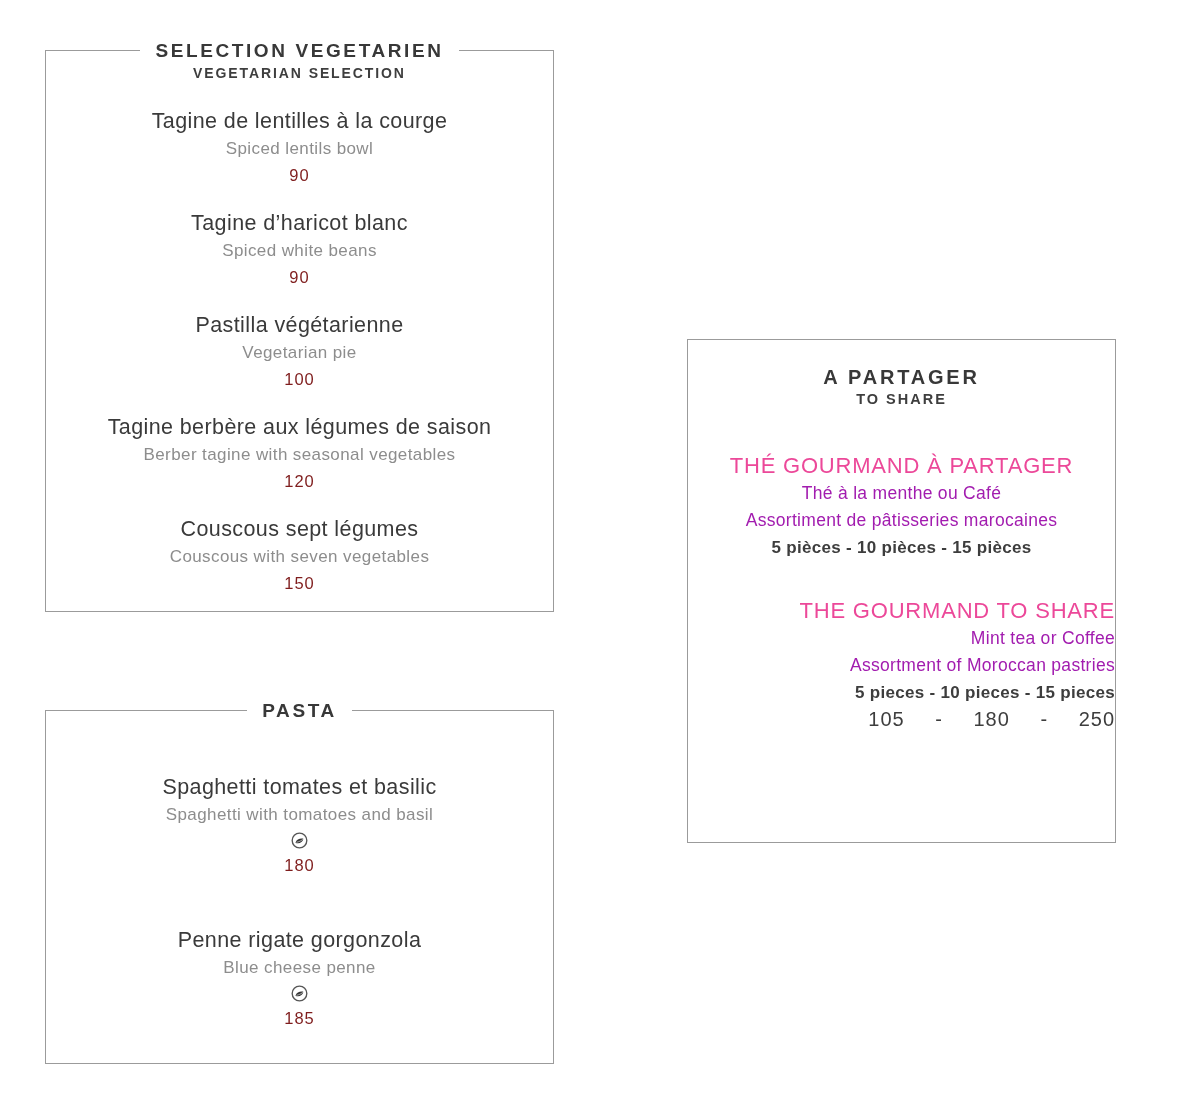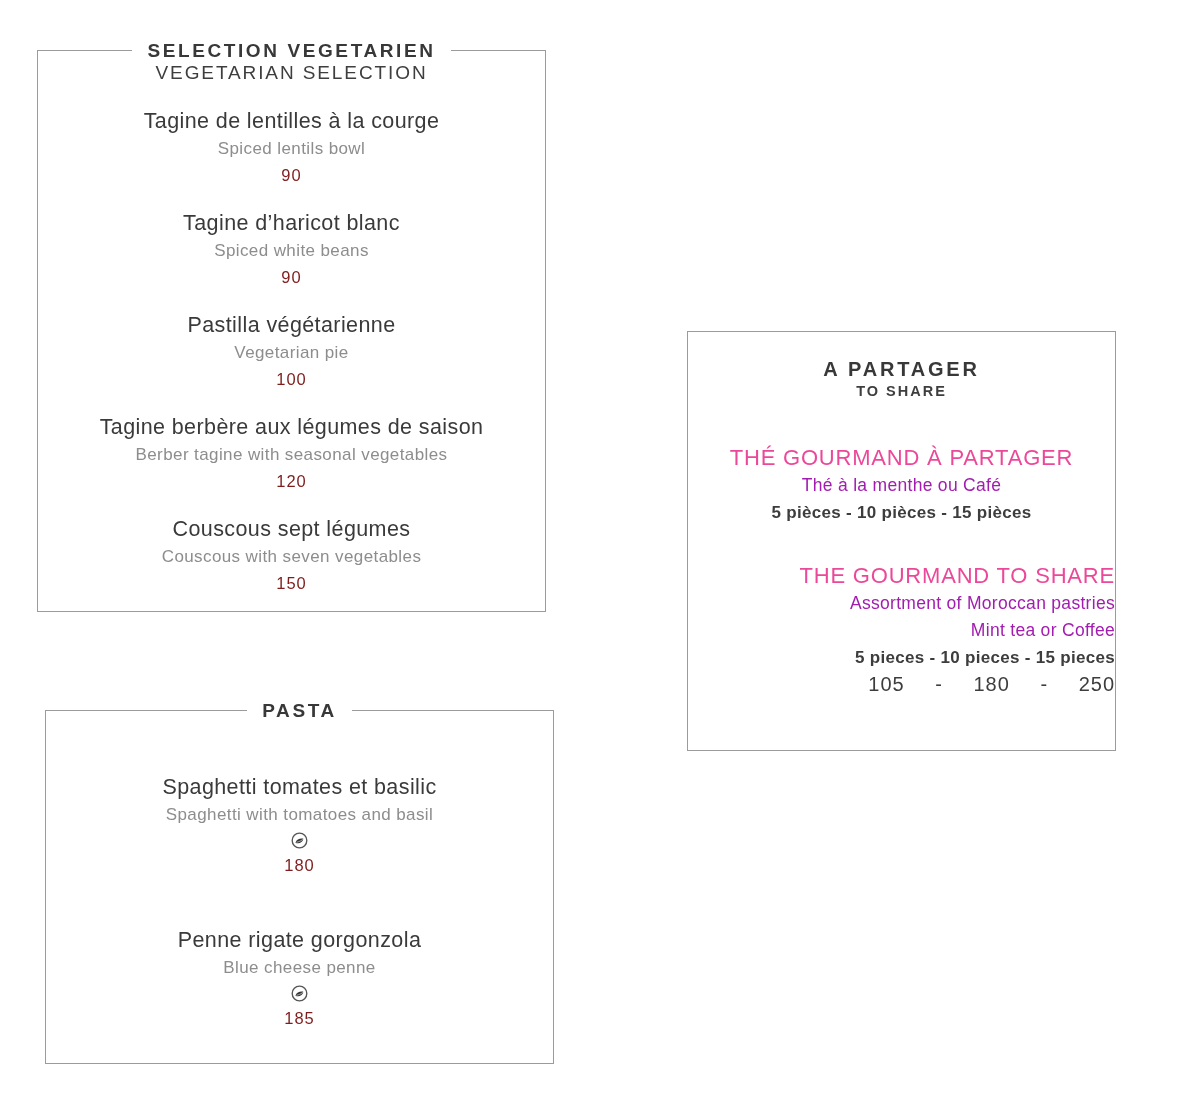--- a/index.html
+++ b/index.html
@@ -8,23 +8,23 @@
     background: #ffffff;
     font-family: "Liberation Sans", sans-serif;
     position: relative;
   }
   .panel {
     position: absolute;
     border: 1.5px solid #9b9b9b;
     background: #ffffff;
     text-align: center;
   }
-  .panel-veg   { left: 37px;  top: 50px;  width: 509px; height: 562px; }
+  .panel-veg   { left: 45px;  top: 50px;  width: 509px; height: 562px; }
   .panel-pasta { left: 45px;  top: 710px; width: 509px; height: 354px; }
-  .panel-share { left: 687px; top: 331px; width: 429px; height: 420px; }
+  .panel-share { left: 687px; top: 339px; width: 429px; height: 504px; }
 
   
   .panel-legend {
     position: absolute;
     top: 0; left: 0; right: 0;
     transform: translateY(-50%);
     text-align: center;
     line-height: 26px;
   }
   .panel-legend span {
@@ -32,22 +32,22 @@
     background: #ffffff;
     padding: 0 15px;
     font-size: 19px;
     font-weight: bold;
     letter-spacing: 2.6px;
     color: #383838;
     white-space: nowrap;
   }
   .panel-sub {
     margin-top: 13px;
-    font-size: 19px;
-    font-weight: normal;
+    font-size: 14px;
+    font-weight: bold;
     letter-spacing: 1.9px;
     color: #3e3e3e;
     line-height: 18px;
   }
 
   .menu-item { }
   .panel-veg   .menu-item { margin-top: 21px; }
   .panel-veg   .menu-item.first { margin-top: 25px; }
   .panel-pasta .menu-item { margin-top: 48px; }
   .panel-pasta .menu-item.first { margin-top: 62px; }
@@ -145,23 +145,24 @@
   </div>
 </section>
 
 <section class="panel panel-share">
   <div class="share-title">A PARTAGER</div>
   <div class="share-sub">TO SHARE</div>
 
   <div class="share-item-1">
     <div class="share-name">THÉ GOURMAND À PARTAGER</div>
     <div class="share-line">Thé à la menthe ou Café</div>
+    <div class="share-line">Assortiment de pâtisseries marocaines</div>
     <div class="share-sizes">5 pièces - 10 pièces - 15 pièces</div>
   </div>
 
   <div class="share-item-2">
     <div class="share-name">THE GOURMAND TO SHARE</div>
+    <div class="share-line">Mint tea or Coffee</div>
     <div class="share-line">Assortment of Moroccan pastries</div>
-    <div class="share-line">Mint tea or Coffee</div>
     <div class="share-sizes">5 pieces - 10 pieces - 15 pieces</div>
     <div class="share-prices">105 - 180 - 250</div>
   </div>
 </section>
 
 </body></html>

